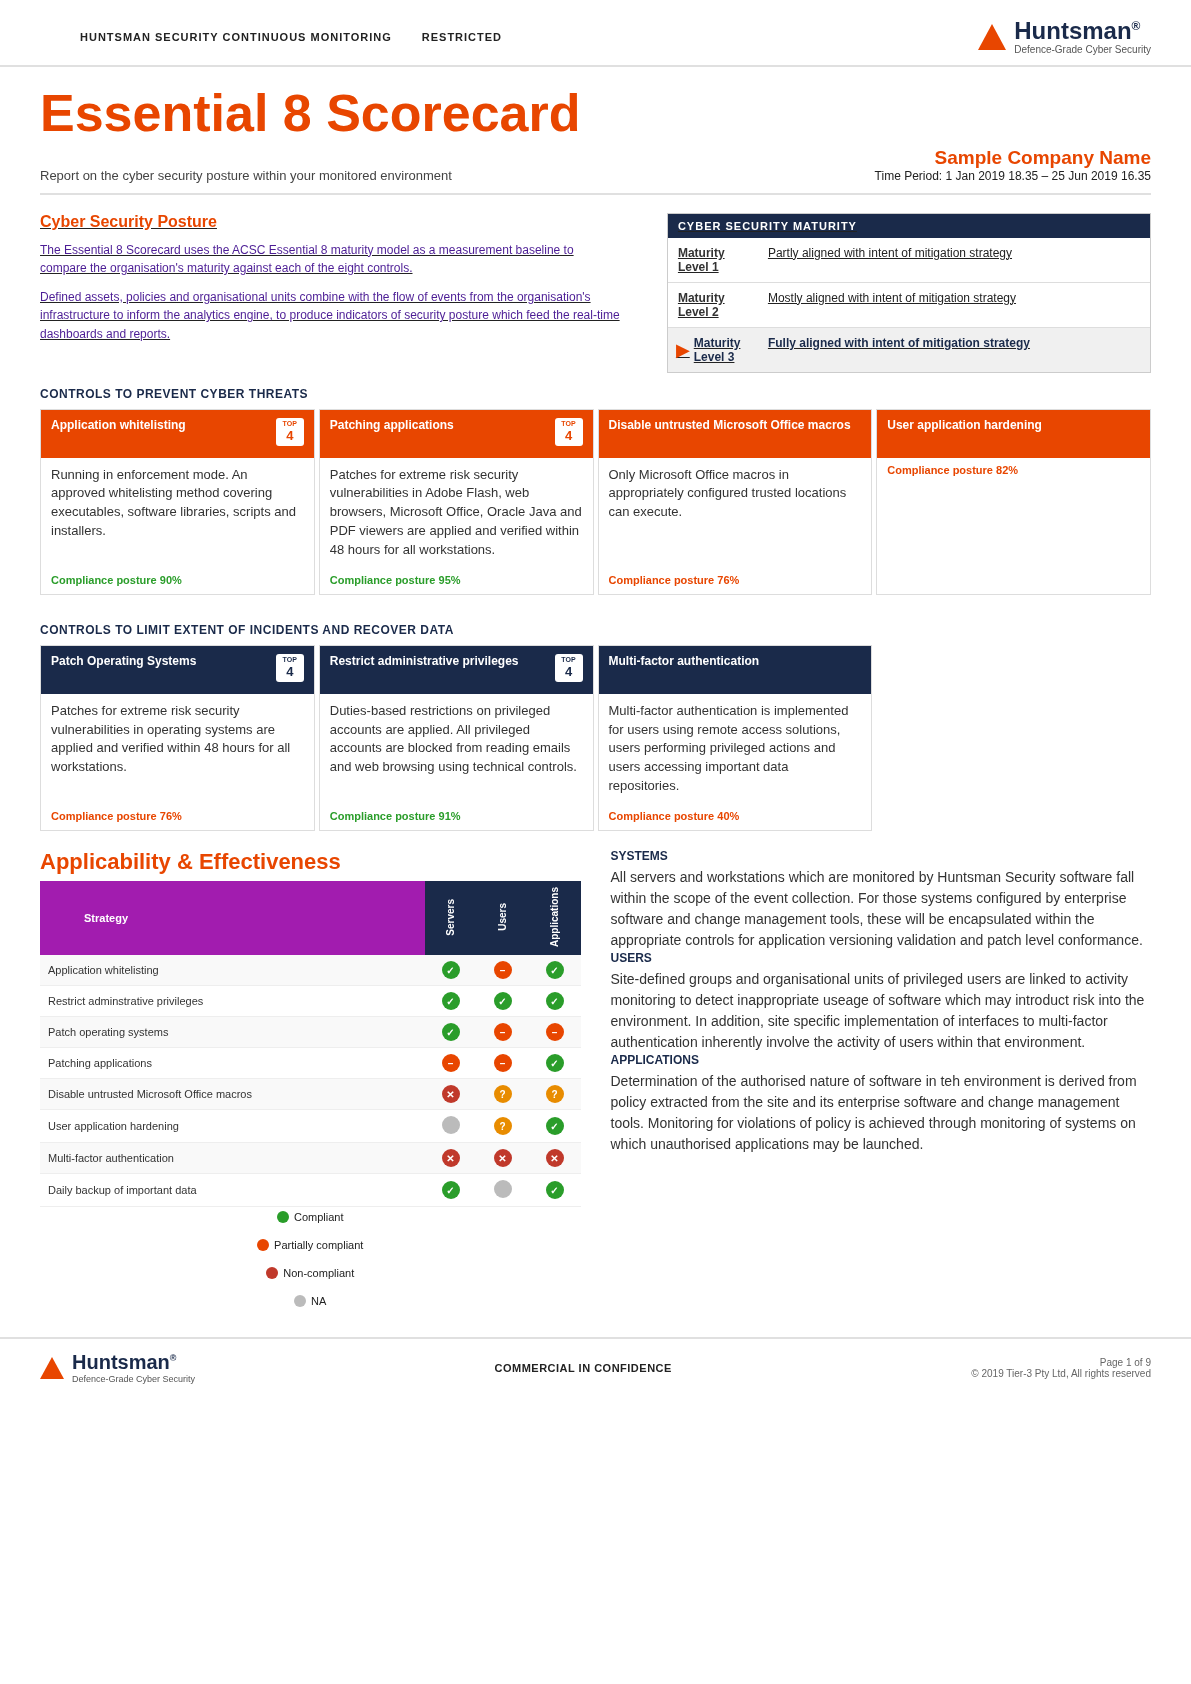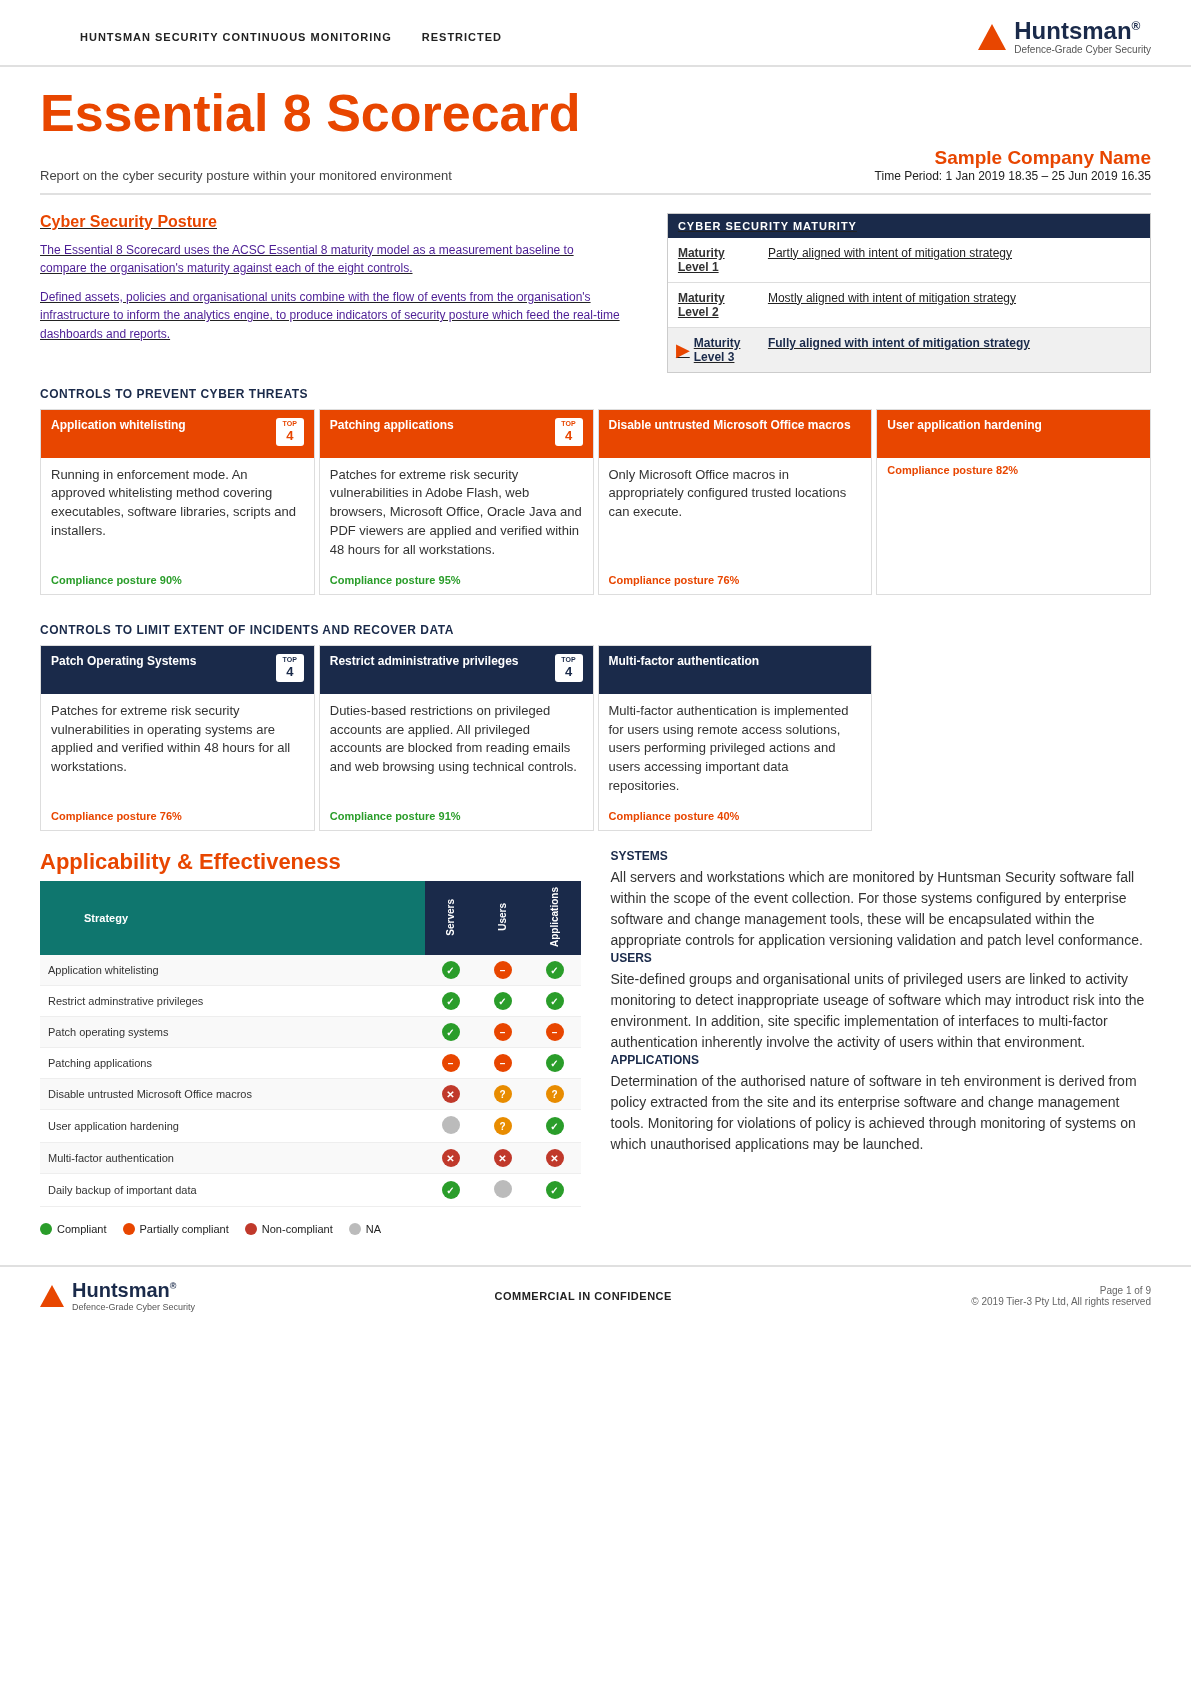--- a/index.html
+++ b/index.html
@@ -316,23 +316,24 @@
       justify-content: center;
       font-size: 10px;
       font-weight: bold;
       color: #fff;
     }
 
     
     .legend {
       display: flex;
       gap: 16px;
-      margin-top: 16px;
-      align-items: center;
-      font-size: 11px;
+      margin-top: 4px;
+      align-items: center;
+      font-size: 11px;
+      flex-direction: column;
     }
     .legend-item {
       display: flex;
       align-items: center;
       gap: 5px;
     }
     .legend-dot {
       width: 12px;
       height: 12px;
       border-radius: 50%;
@@ -536,21 +537,21 @@
       </div>
     </div>
   </div>
 
   <div class="bottom-section">
     <div class="applicability-area">
       <div class="applicability-title">Applicability &amp; Effectiveness</div>
       <table class="app-table">
         <thead>
           <tr>
-            <th class="strategy-th" style="background:#0f766e;padding-left:44px;">Strategy</th>
+            <th class="strategy-th" style="background:#a21caf;padding-left:44px;">Strategy</th>
             <th style="width:52px;background:#1a2a4a;"><span class="rotated-header">Servers</span></th>
             <th style="width:52px;background:#1a2a4a;"><span class="rotated-header">Users</span></th>
             <th style="width:52px;background:#1a2a4a;"><span class="rotated-header">Applications</span></th>
           </tr>
         </thead>
         <tbody id="app-table-body">
         <tr>
       <td class="strategy-td">Application whitelisting</td>
       <td><span class="status-icon" style="background:#2a9d2a;">✓</span></td>
       <td><span class="status-icon" style="background:#e84600;">–</span></td>

